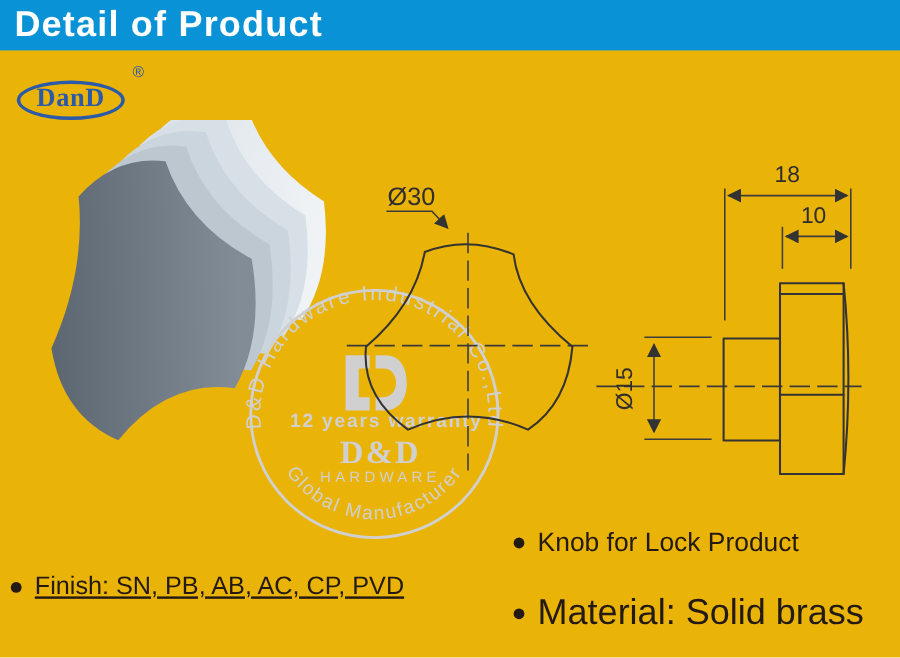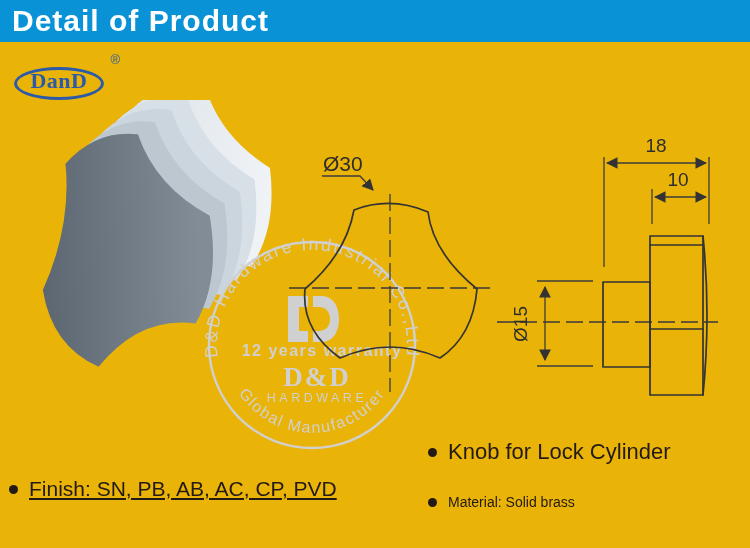--- a/index.html
+++ b/index.html
@@ -43,21 +43,21 @@
   .wm-dd{font-size:27px;font-weight:bold;font-family:"Liberation Serif",serif;letter-spacing:2px;}
   .wm-hw{font-size:12.5px;letter-spacing:3.5px;}
 
   
   .spec{position:absolute;display:flex;align-items:center;z-index:6;
         color:var(--text-dark,#231a14);font-size:21px;white-space:nowrap;}
   .spec .dot{width:9px;height:9px;border-radius:50%;background:var(--text-dark,#231a14);
         margin-right:11px;flex:0 0 auto;}
   #spec-finish{left:9px;top:477px;text-decoration:underline;}
   #spec-product{left:428px;top:439px;font-size:22px;}
-  #spec-material{left:428px;top:494px;font-size:14px;}
+  #spec-material{left:428px;top:494px;font-size:30px;}
 </style>
 </head>
 <body>
 
 <div class="page">
 
   <div class="header">
     <div class="title">Detail of Product</div>
   </div>
 
@@ -147,20 +147,20 @@
       <text transform="translate(527,324) rotate(-90)" text-anchor="middle" class="dimtext">Ø15</text>
     </g>
   </svg>
 
   <div class="spec" id="spec-finish">
     <span class="dot"></span>
     <span>Finish: SN, PB, AB, AC, CP, PVD</span>
   </div>
   <div class="spec" id="spec-product">
     <span class="dot"></span>
-    <span>Knob for Lock Cylinder</span>
+    <span>Knob for Lock Product</span>
   </div>
   <div class="spec" id="spec-material">
     <span class="dot"></span>
     <span>Material: Solid brass</span>
   </div>
 
 </div>
 
 </body></html>

